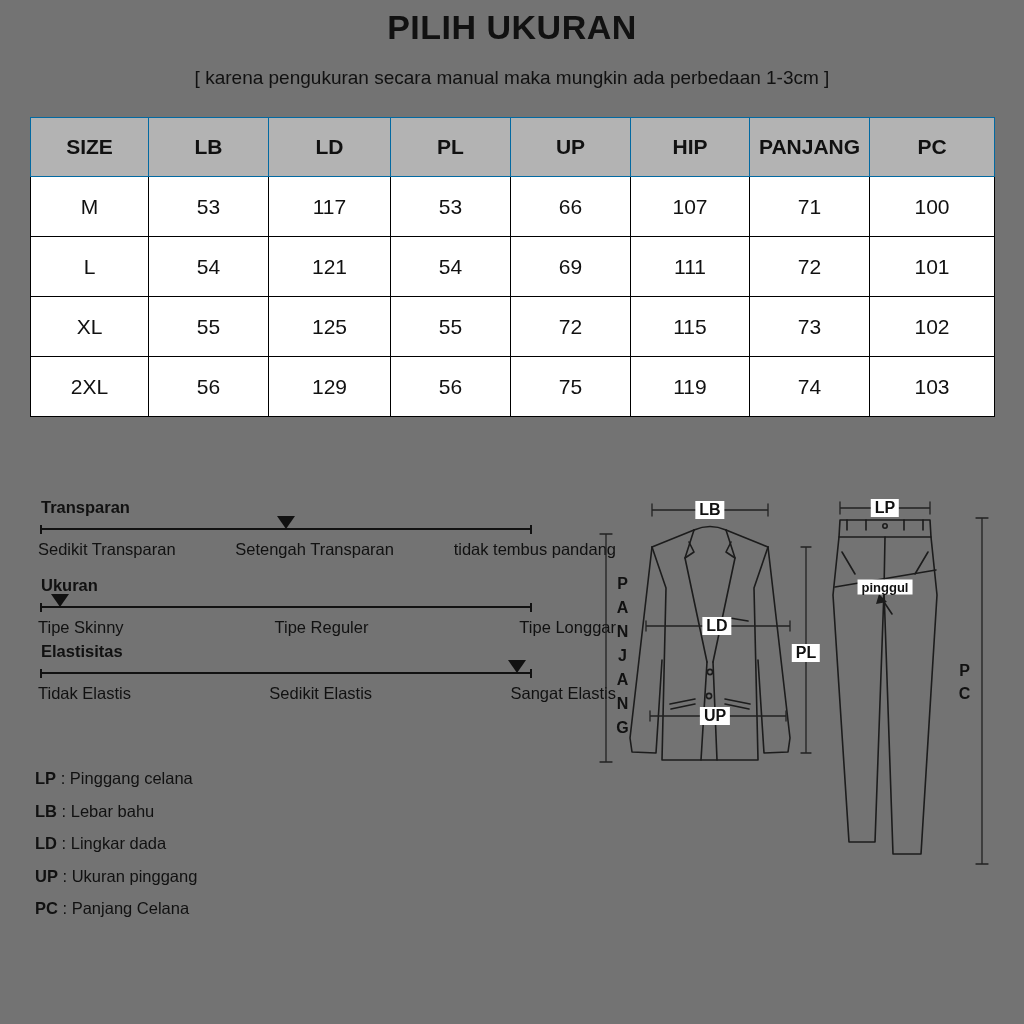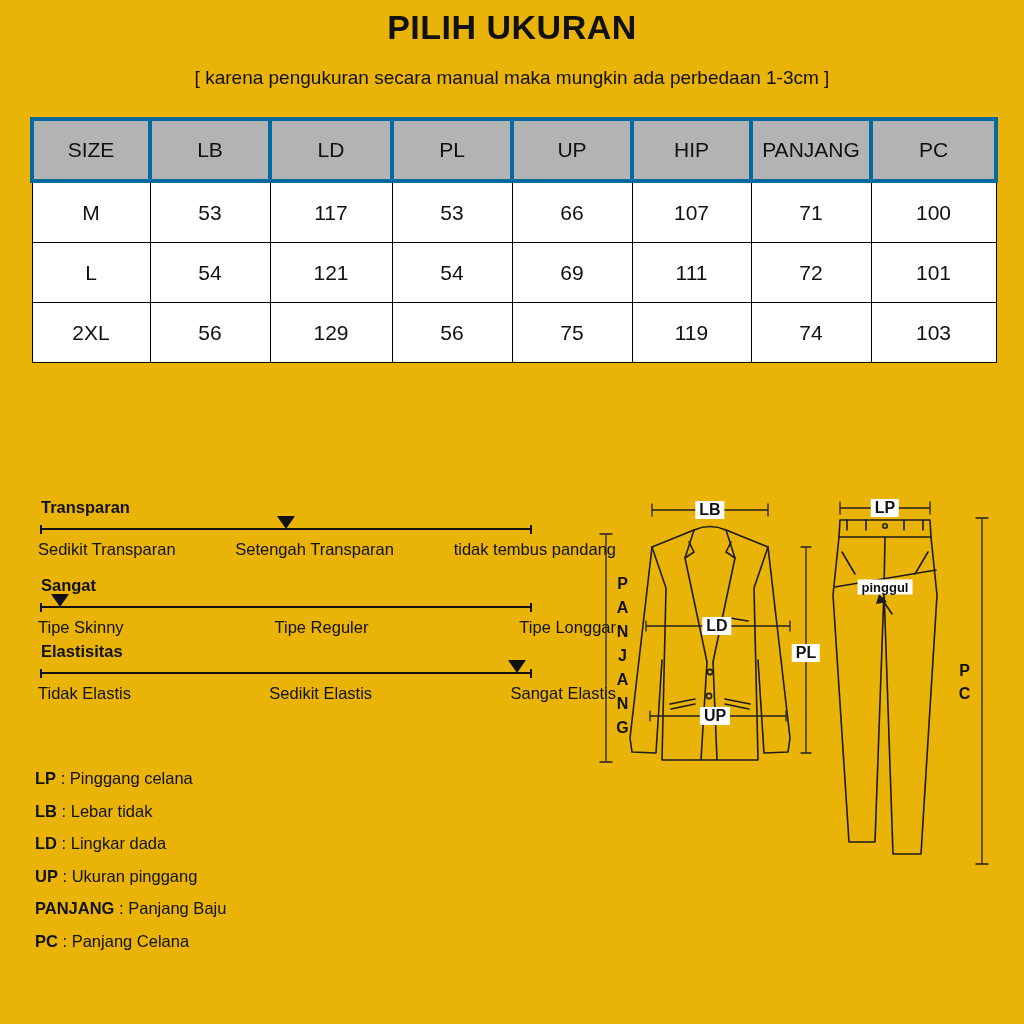--- a/index.html
+++ b/index.html
@@ -1,25 +1,25 @@
 <!DOCTYPE html>
 <html><head>
 <meta charset="utf-8">
 <style>
   html,body{margin:0;padding:0;background:#fff;}
-  .page{position:relative;width:1024px;height:1024px;background:#eab308;
+  .page{position:relative;width:1024px;height:1024px;background:#737373;
         font-family:"Liberation Sans",sans-serif;color:#111;overflow:hidden;}
 
   .title{position:absolute;top:8px;left:0;width:100%;text-align:center;
          font-size:34px;font-weight:bold;letter-spacing:.5px;}
   .subtitle{position:absolute;top:67px;left:0;width:100%;text-align:center;font-size:19px;}
 
   table.size-table{position:absolute;top:117px;left:30px;width:964px;
         border-collapse:collapse;table-layout:fixed;text-align:center;font-size:21px;}
-  table.size-table th{background:#b3b3b3;font-weight:normal;height:56px;border:4px solid #0369a1;}
+  table.size-table th{background:#b3b3b3;font-weight:bold;height:56px;border:1px solid #0369a1;}
   table.size-table td{height:57px;border:1px solid #000;background:#fff;}
 
   .scale{position:absolute;left:38px;width:578px;}
   .scale-label{font-weight:bold;font-size:16.5px;line-height:20px;margin-left:3px;}
   .scale-track{position:relative;margin-left:2px;margin-top:11px;width:492px;border-top:2px solid #111;}
   .scale-track::before,.scale-track::after{content:"";position:absolute;top:-5px;width:2px;height:9px;background:#111;}
   .scale-track::before{left:0;}
   .scale-track::after{right:0;}
   .marker{position:absolute;top:-14px;width:0;height:0;transform:translateX(-50%);
           border-left:9px solid transparent;border-right:9px solid transparent;border-top:13px solid #111;}
@@ -83,20 +83,30 @@
         <td>L</td>
         <td>54</td>
         <td>121</td>
         <td>54</td>
         <td>69</td>
         <td>111</td>
         <td>72</td>
         <td>101</td>
       </tr>
       <tr>
+        <td>XL</td>
+        <td>55</td>
+        <td>125</td>
+        <td>55</td>
+        <td>72</td>
+        <td>115</td>
+        <td>73</td>
+        <td>102</td>
+      </tr>
+      <tr>
         <td>2XL</td>
         <td>56</td>
         <td>129</td>
         <td>56</td>
         <td>75</td>
         <td>119</td>
         <td>74</td>
         <td>103</td>
       </tr>
     </tbody>
@@ -108,21 +118,21 @@
       <div class="marker" style="left: 50%;"></div>
     </div>
     <div class="scale-options">
       <span>Sedikit Transparan</span>
       <span>Setengah Transparan</span>
       <span>tidak tembus pandang</span>
     </div>
   </div>
 
   <div class="scale" style="top:575px;">
-    <div class="scale-label">Sangat</div>
+    <div class="scale-label">Ukuran</div>
     <div class="scale-track">
       <div class="marker" style="left: 4%;"></div>
     </div>
     <div class="scale-options">
       <span>Tipe Skinny</span>
       <span>Tipe Reguler</span>
       <span>Tipe Longgar</span>
     </div>
   </div>
 
@@ -133,24 +143,23 @@
     </div>
     <div class="scale-options">
       <span>Tidak Elastis</span>
       <span>Sedikit Elastis</span>
       <span>Sangat Elastis</span>
     </div>
   </div>
 
   <div class="legend">
     <div class="legend-item"><span class="abbr">LP</span><span> : </span><span>Pinggang celana</span></div>
-    <div class="legend-item"><span class="abbr">LB</span><span> : </span><span>Lebar tidak</span></div>
+    <div class="legend-item"><span class="abbr">LB</span><span> : </span><span>Lebar bahu</span></div>
     <div class="legend-item"><span class="abbr">LD</span><span> : </span><span>Lingkar dada</span></div>
     <div class="legend-item"><span class="abbr">UP</span><span> : </span><span>Ukuran pinggang</span></div>
-    <div class="legend-item"><span class="abbr">PANJANG</span><span> : </span><span>Panjang Baju</span></div>
     <div class="legend-item"><span class="abbr">PC</span><span> : </span><span>Panjang Celana</span></div>
   </div>
 
   <div class="diagram">
     <svg width="434" height="392" viewBox="0 0 434 392">
       <g stroke="#1c1c1c" stroke-width="1.6" fill="none" stroke-linejoin="round" stroke-linecap="round">
         <path d="M104,40 Q120,33 136,40"></path>
         <path d="M104,40 L62,57"></path>
         <path d="M136,40 L178,57"></path>
         <path d="M62,57 L40,248 L42,262 L66,263 L72,170"></path>

